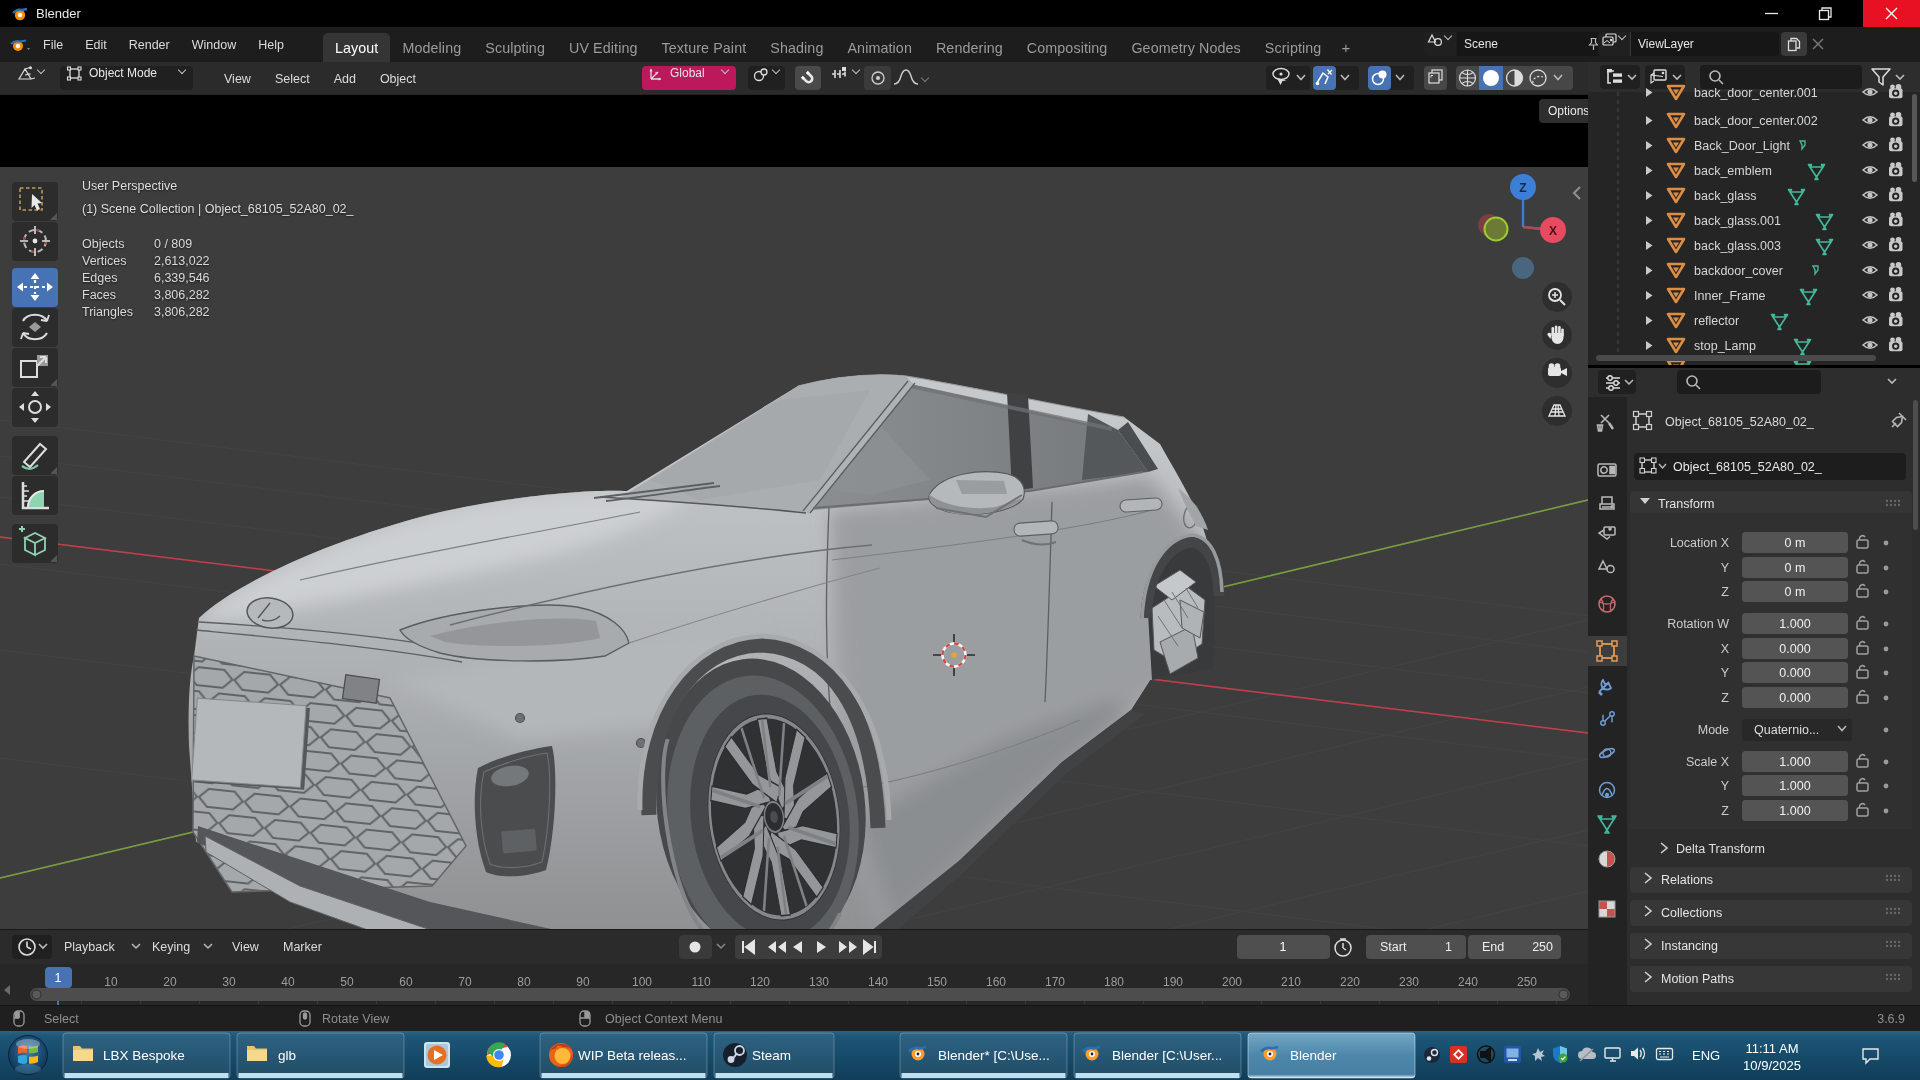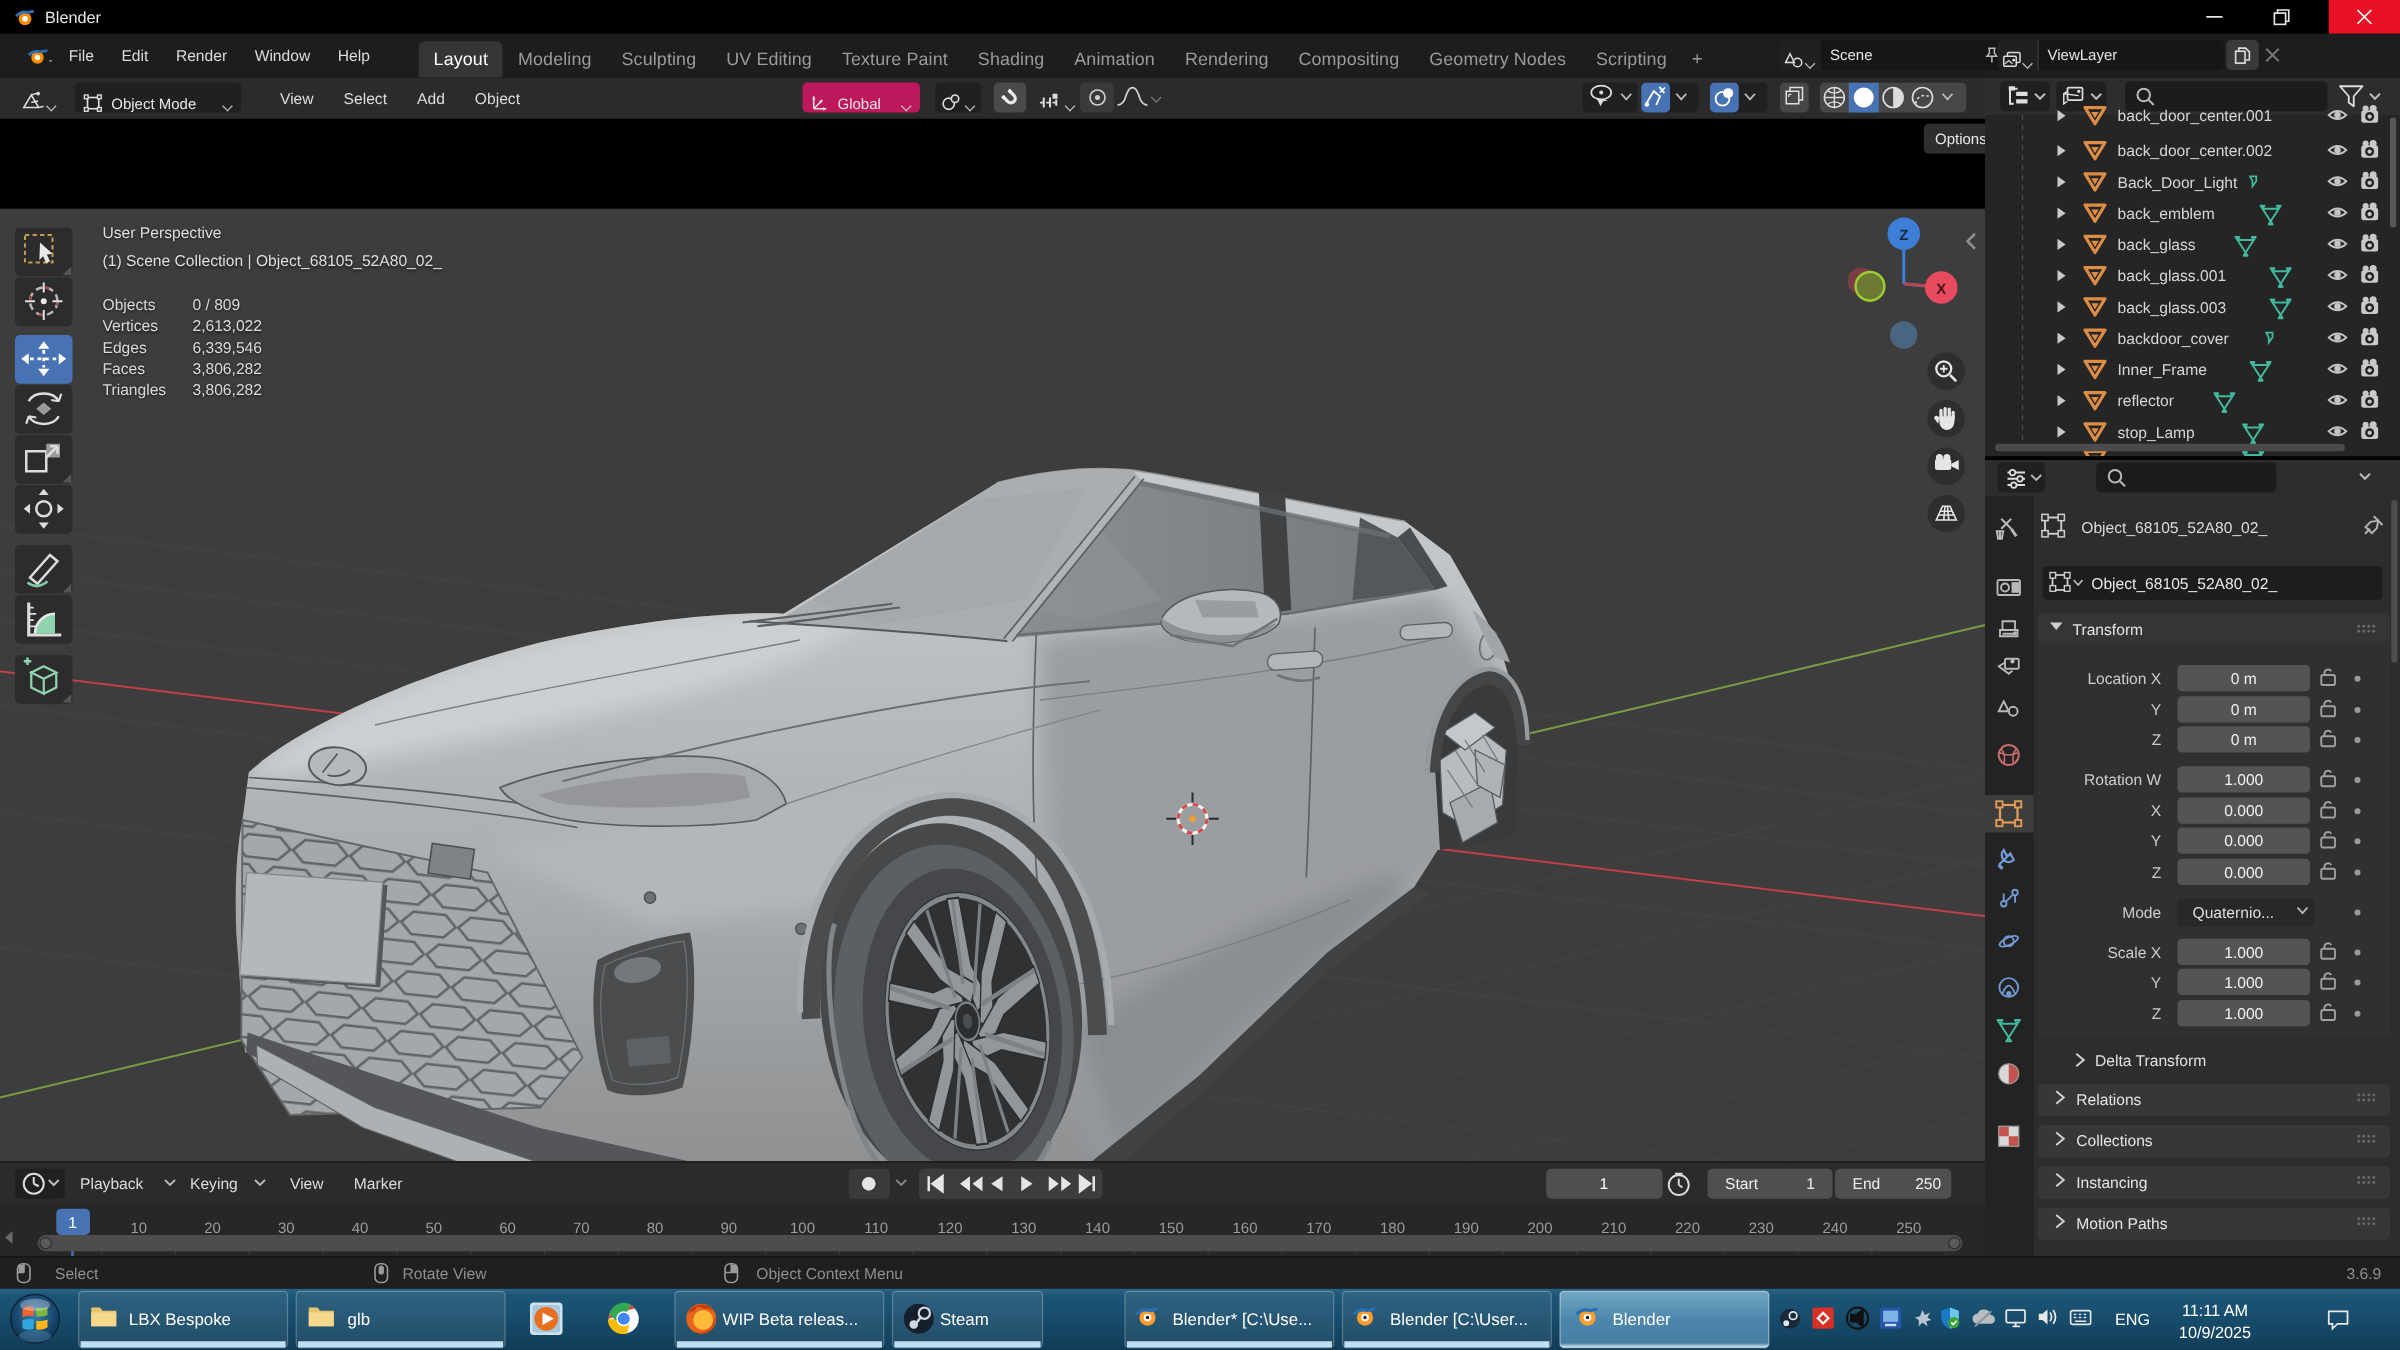--- a/index.html
+++ b/index.html
@@ -11,21 +11,21 @@
   
   #titlebar { left:0; top:0; width:1920px; height:27px; background:#000; }
   
   #topbar { left:0; top:27px; width:1920px; height:35px; background:#1d1d1d; }
   .menuitem { color:#dcdcdc; font-size:12.5px; padding:0 11px; height:35px; display:flex; align-items:center; }
   .tab { color:#9b9b9b; font-size:14.3px; letter-spacing:0.1px; padding:0 12px; height:29px; margin-top:6px; display:flex; align-items:center; border-radius:5px 5px 0 0; }
   .tab.active { background:#353535; color:#fff; }
   
   #vheader { left:0; top:62px; width:1588px; height:33px; background:#2b2b2b; border-bottom:1px solid #232323;}
   #tsettings { left:0; top:95px; width:1588px; height:32px; background:#262626; }
-  .hbtn { background:#202020; border-radius:4px; height:24px; display:flex; align-items:flex-end; padding:0 6px; color:#e3e3e3; }
+  .hbtn { background:#202020; border-radius:4px; height:24px; display:flex; align-items:flex-start; padding:0 6px; color:#e3e3e3; }
   .chev { display:inline-block; width:9px; height:9px; position:relative; }
   .chev:before { content:""; position:absolute; left:1px; top:1px; width:5px; height:5px; border-right:1.6px solid #bfbfbf; border-bottom:1.6px solid #bfbfbf; transform:rotate(45deg); }
   
   #viewport { left:0; top:127px; width:1588px; height:802px; background:#3d3d3d; overflow:hidden;margin-top:40px; }
   
   #outliner { left:1588px; top:62px; width:332px; height:303px; background:#282828; overflow:hidden; }
   #props { left:1588px; top:368px; width:332px; height:637px; background:#2b2b2b; overflow:hidden; }
   
   #timeline { left:0; top:929px; width:1588px; height:76px; background:#252525; border-top:1px solid #191919; }
   
@@ -50,21 +50,21 @@
       <path d="M12,10.5 v-2.5 h9 v9 h-2.5" stroke="#e8e8e8" stroke-width="1.3" fill="none"></path>
       <rect x="9.5" y="10.5" width="9" height="9" stroke="#e8e8e8" stroke-width="1.3" fill="none"></rect>
     </svg>
     <div class="abs" style="left:1863px;top:0;width:57px;height:27px;background:#e81123">
       <svg class="abs" style="left:21px;top:6px" width="15" height="15">
           <path d="M2,2 L13,13 M13,2 L2,13" stroke="#fff" stroke-width="1.4"></path>
         </svg>
     </div>
   </div>
   <div id="topbar" class="abs">
-    <div class="row" style="height:35px;padding-left:20px">
+    <div class="row" style="height:35px;padding-left:8px">
       <svg width="22" height="18" viewBox="0 0 22 18" style="margin-right:2px">
         <circle cx="10" cy="10" r="5" fill="#ff8b00"></circle>
         <path d="M3,8 Q7,4 12,5.5 L18,4.5" stroke="#2a6fb4" stroke-width="2.2" fill="none"></path>
         <circle cx="10" cy="10" r="2.2" fill="#fff"></circle>
         <path d="M19,12 l3,0 l-1.5,2 z" fill="#888"></path>
       </svg>
       <div class="menuitem">File</div>
         <div class="menuitem">Edit</div>
         <div class="menuitem">Render</div>
         <div class="menuitem">Window</div>

